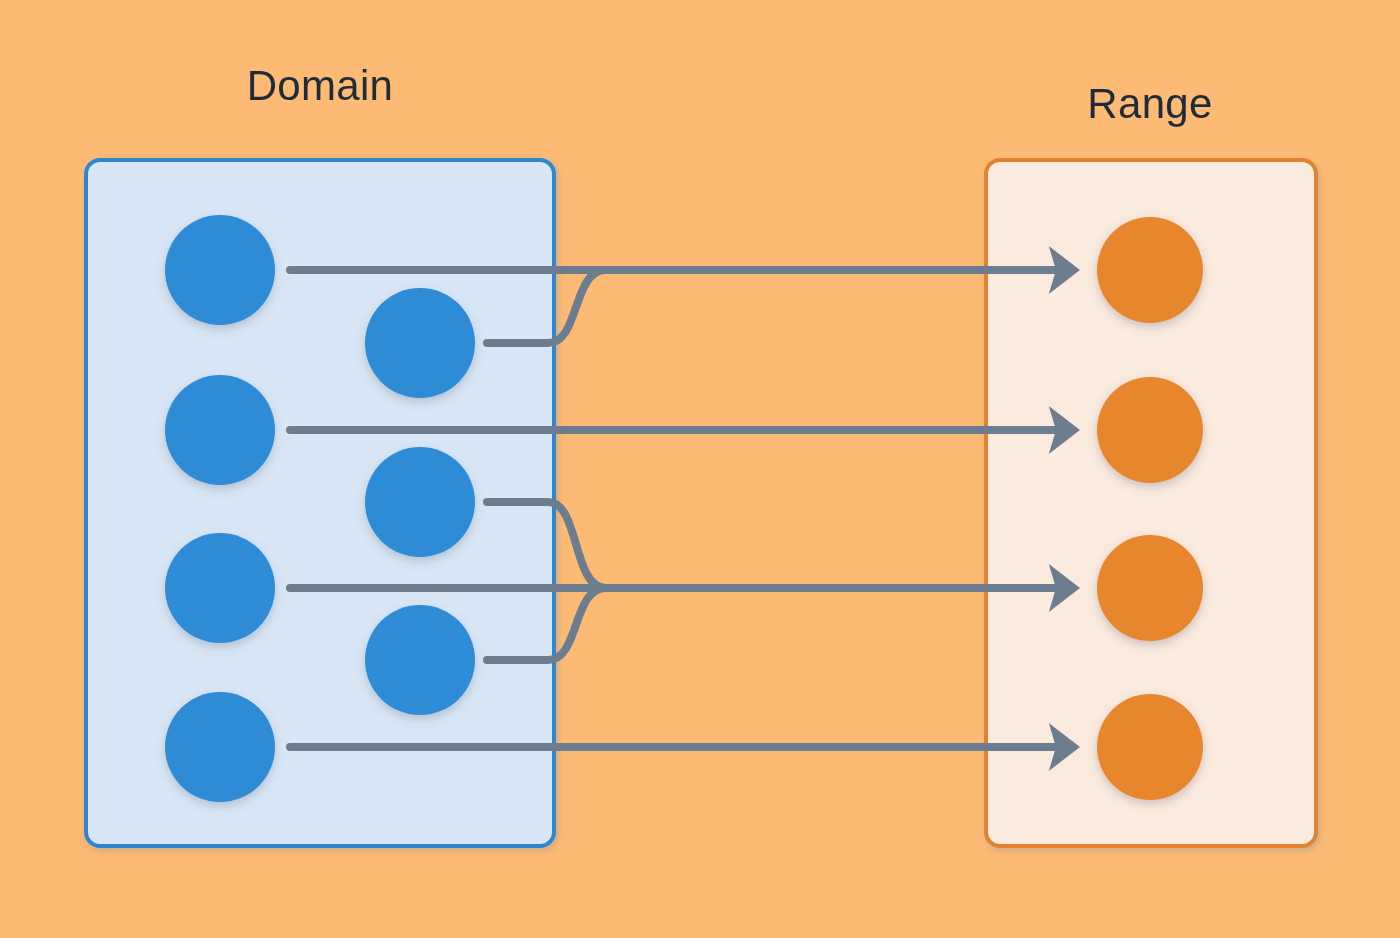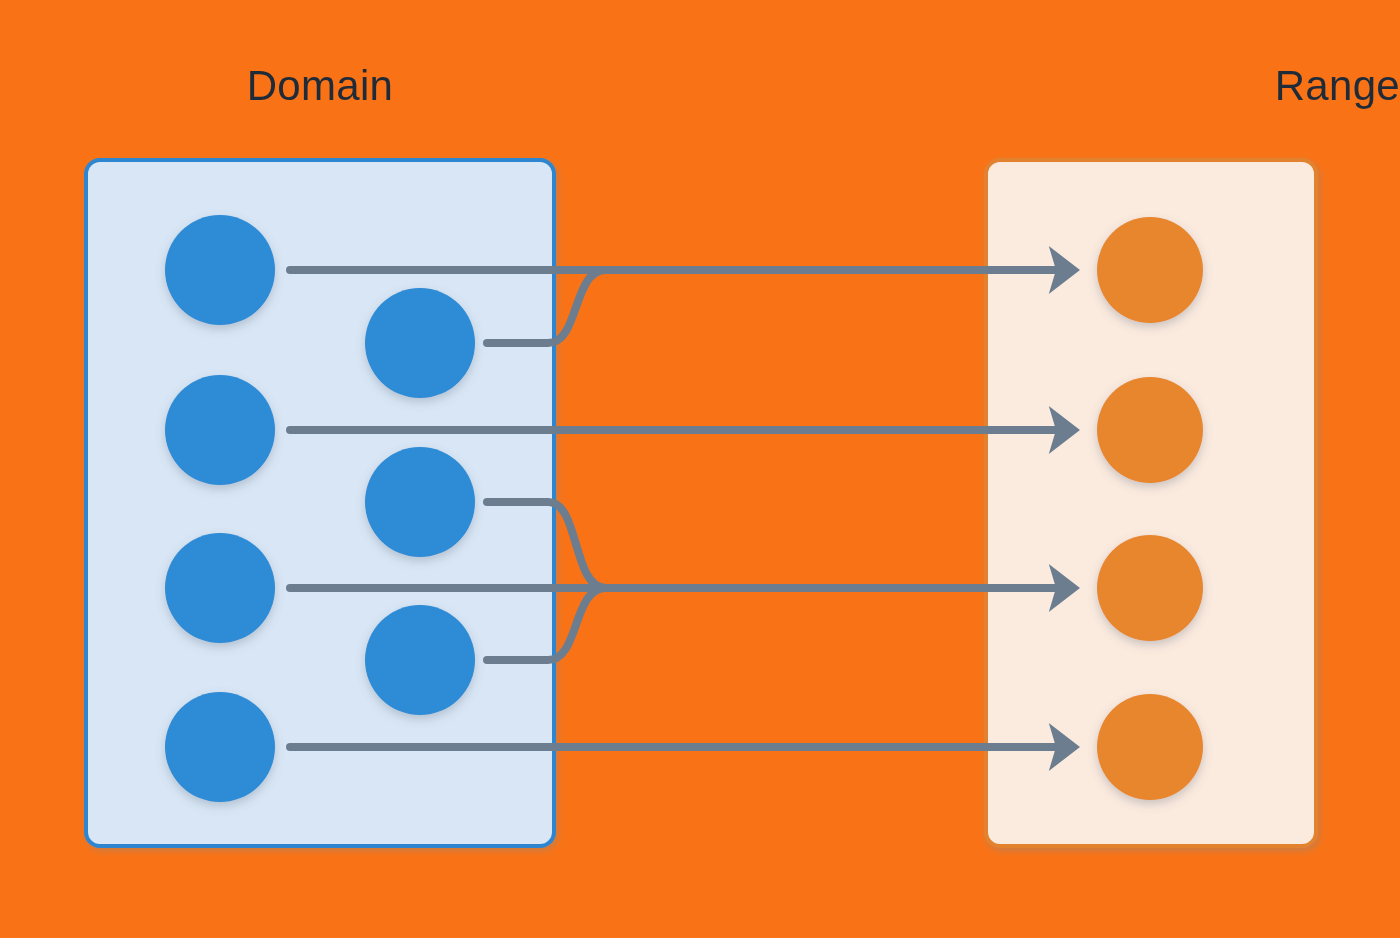--- a/index.html
+++ b/index.html
@@ -11,41 +11,41 @@
     width: 1400px;
     height: 938px;
     font-family: "Liberation Sans", "DejaVu Sans", sans-serif;
     overflow: hidden;
     position: relative;
   }
   #stage {
     position: relative;
     width: 1400px;
     height: 938px;
-    background: #f97316;
+    background: #fdba74;
   }
   .svg-layer {
     position: absolute;
     top: 0;
     left: 0;
     width: 1400px;
     height: 938px;
   }
   .label {
     position: absolute;
     font-size: 42px;
     font-weight: 400;
     letter-spacing: 0.3px;
     color: #1f2b38;
     white-space: nowrap;
     text-align: center;
     font-family: "Liberation Sans", "DejaVu Sans", sans-serif;
   }
   #domain-label { left: 0; width: 640px; top: 62px; }
-  #range-label  { left: 900px; width: 500px; top: 62px; text-align: right; }
+  #range-label  { left: 900px; width: 500px; top: 80px; }
 </style>
 </head>
 <body>
 
 <div id="stage">
 
   <div class="label" id="domain-label">Domain</div>
 
   <div class="label" id="range-label">Range</div>
 

